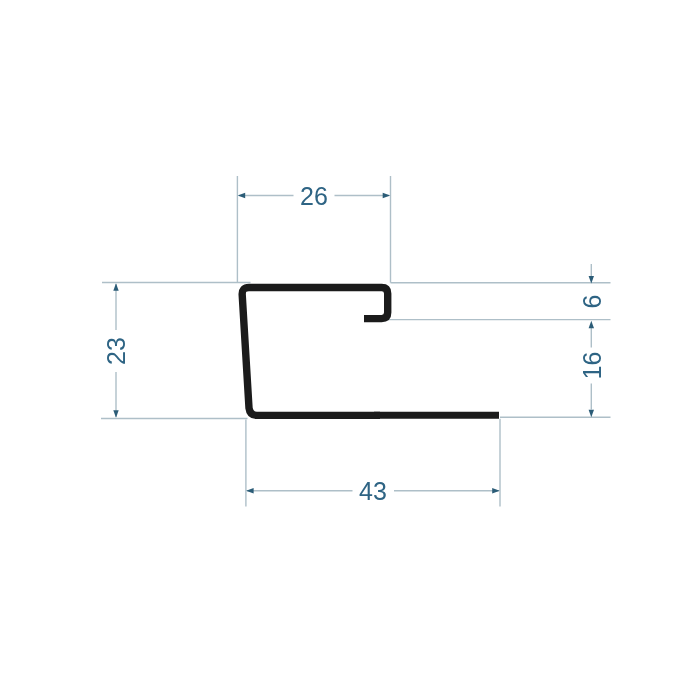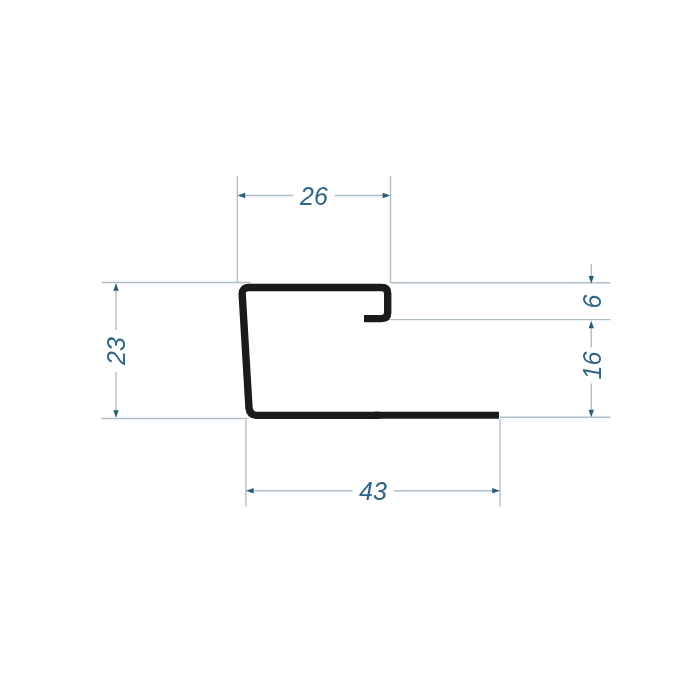--- a/index.html
+++ b/index.html
@@ -1,16 +1,16 @@
 <!DOCTYPE html>
 <html><head>
 <meta charset="utf-8">
 <style>
   html,body{margin:0;padding:0;background:#ffffff;}
-  .stage{width:700px;height:652px;position:relative;background:#ef4444;font-style:italic;}
+  .stage{width:700px;height:652px;position:relative;background:#ef4444;}
   svg{display:block;}
   text{font-family:"Liberation Sans", sans-serif;font-size:25px;fill:#2e6484;}
 </style>
 </head>
 <body>
 
 <div class="stage">
 <svg width="700" height="700" viewBox="0 0 700 700">
 
   <rect x="0" y="0" width="700" height="700" fill="#ffffff"></rect>

